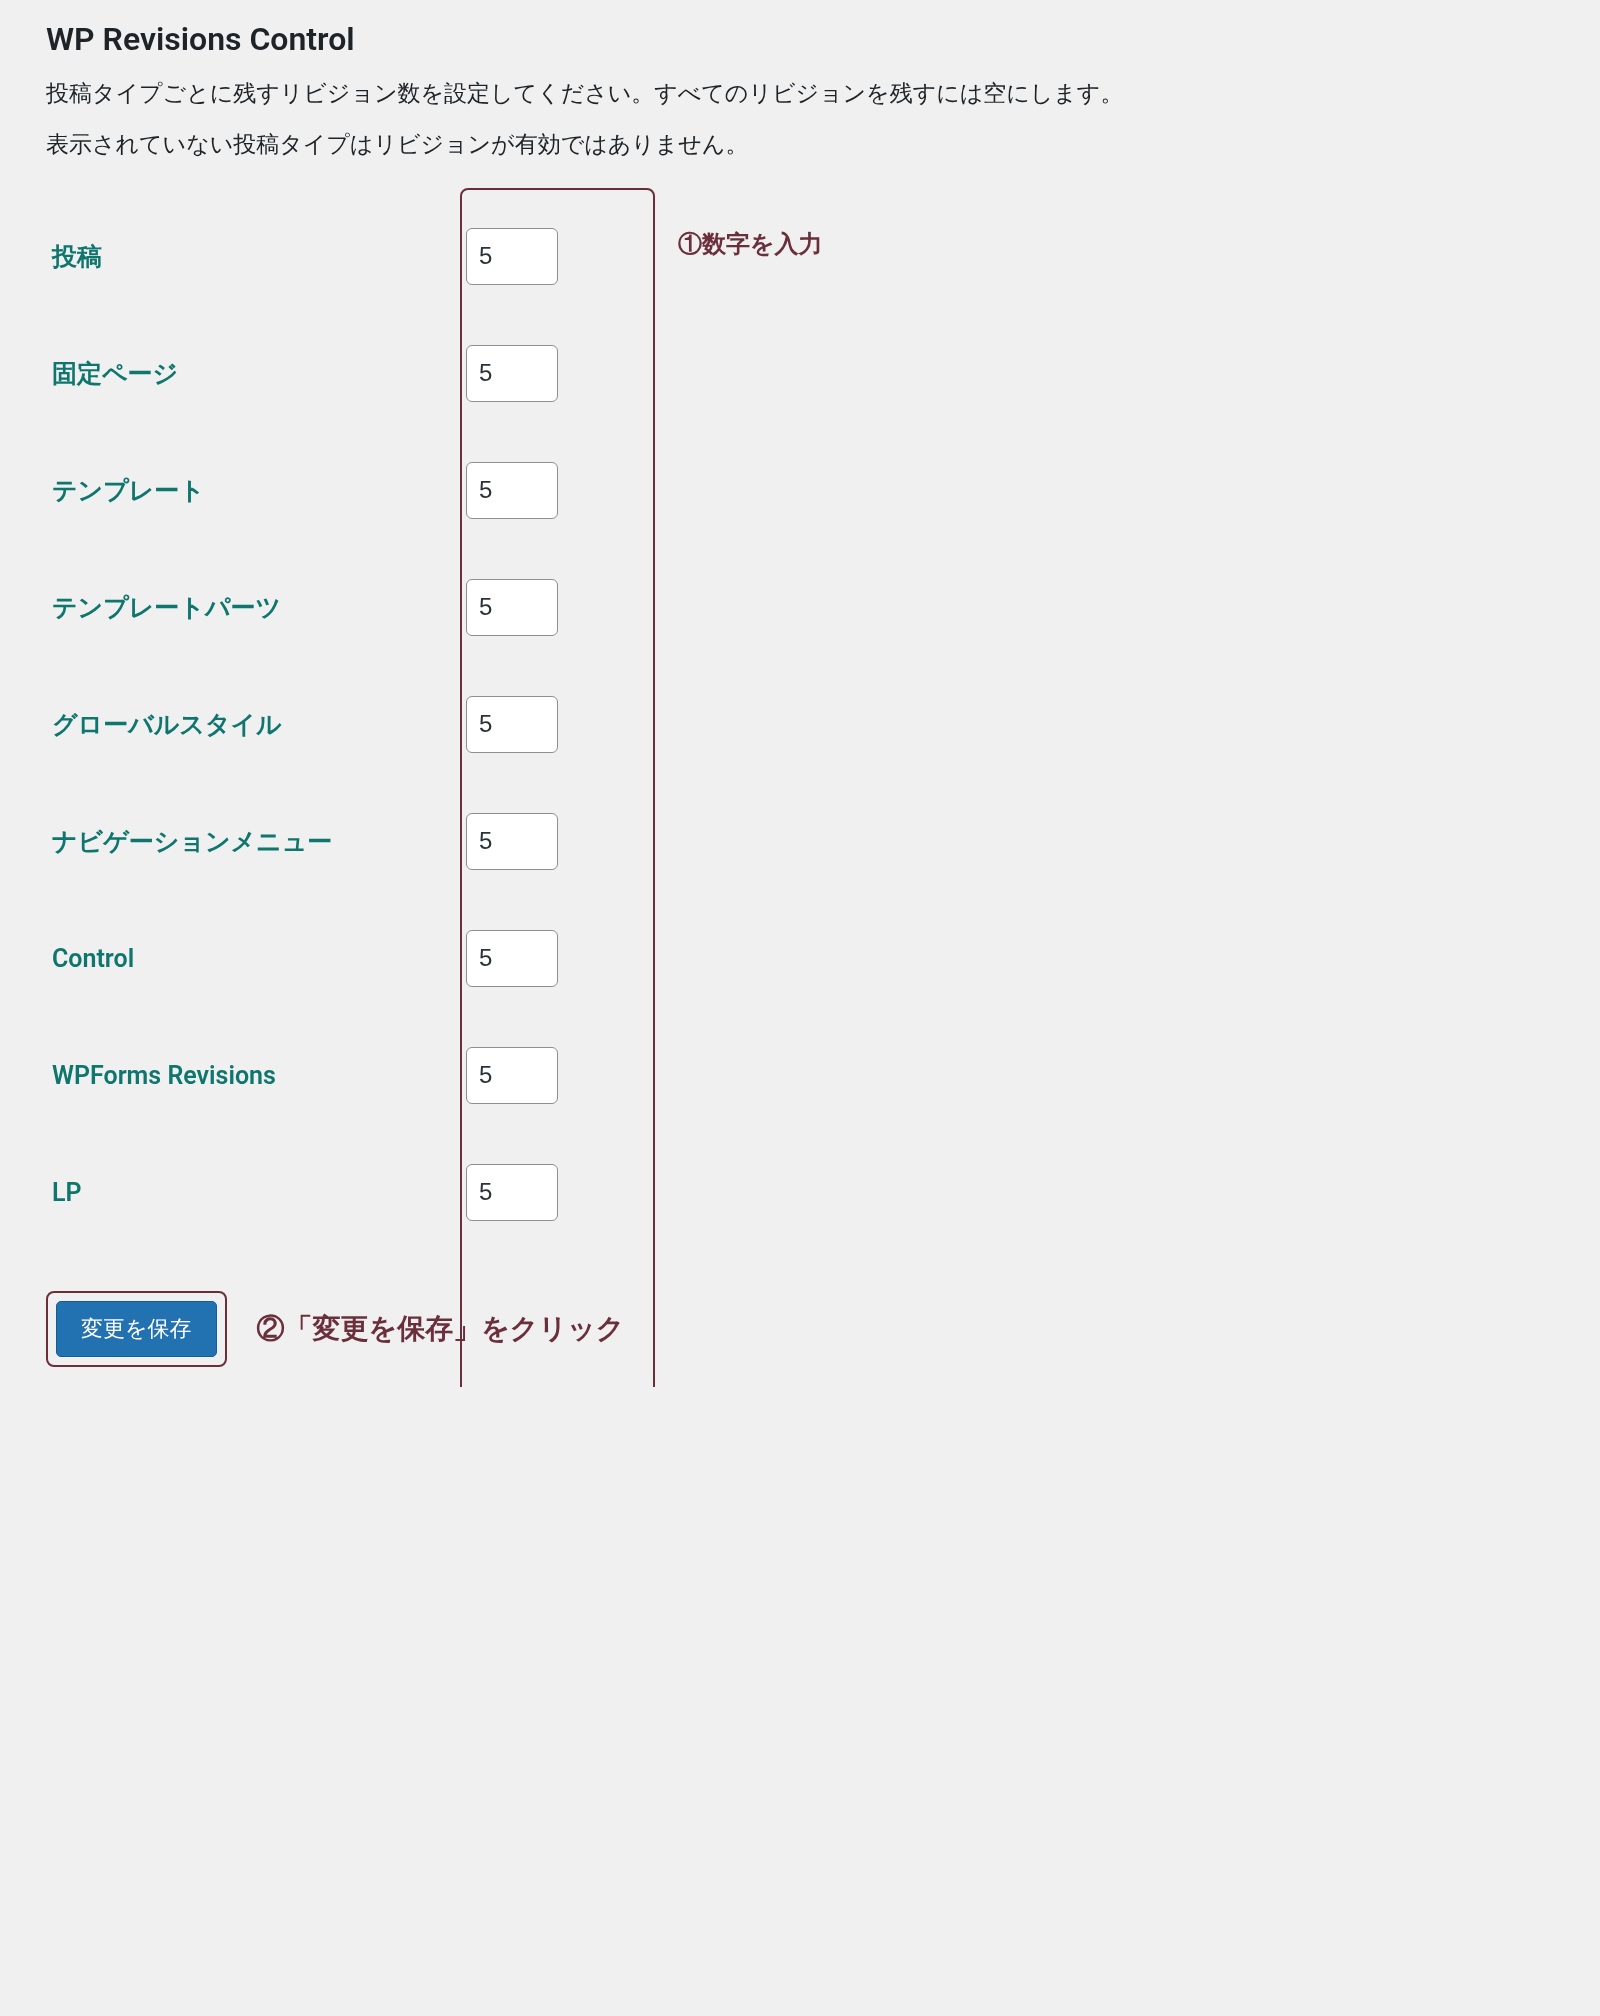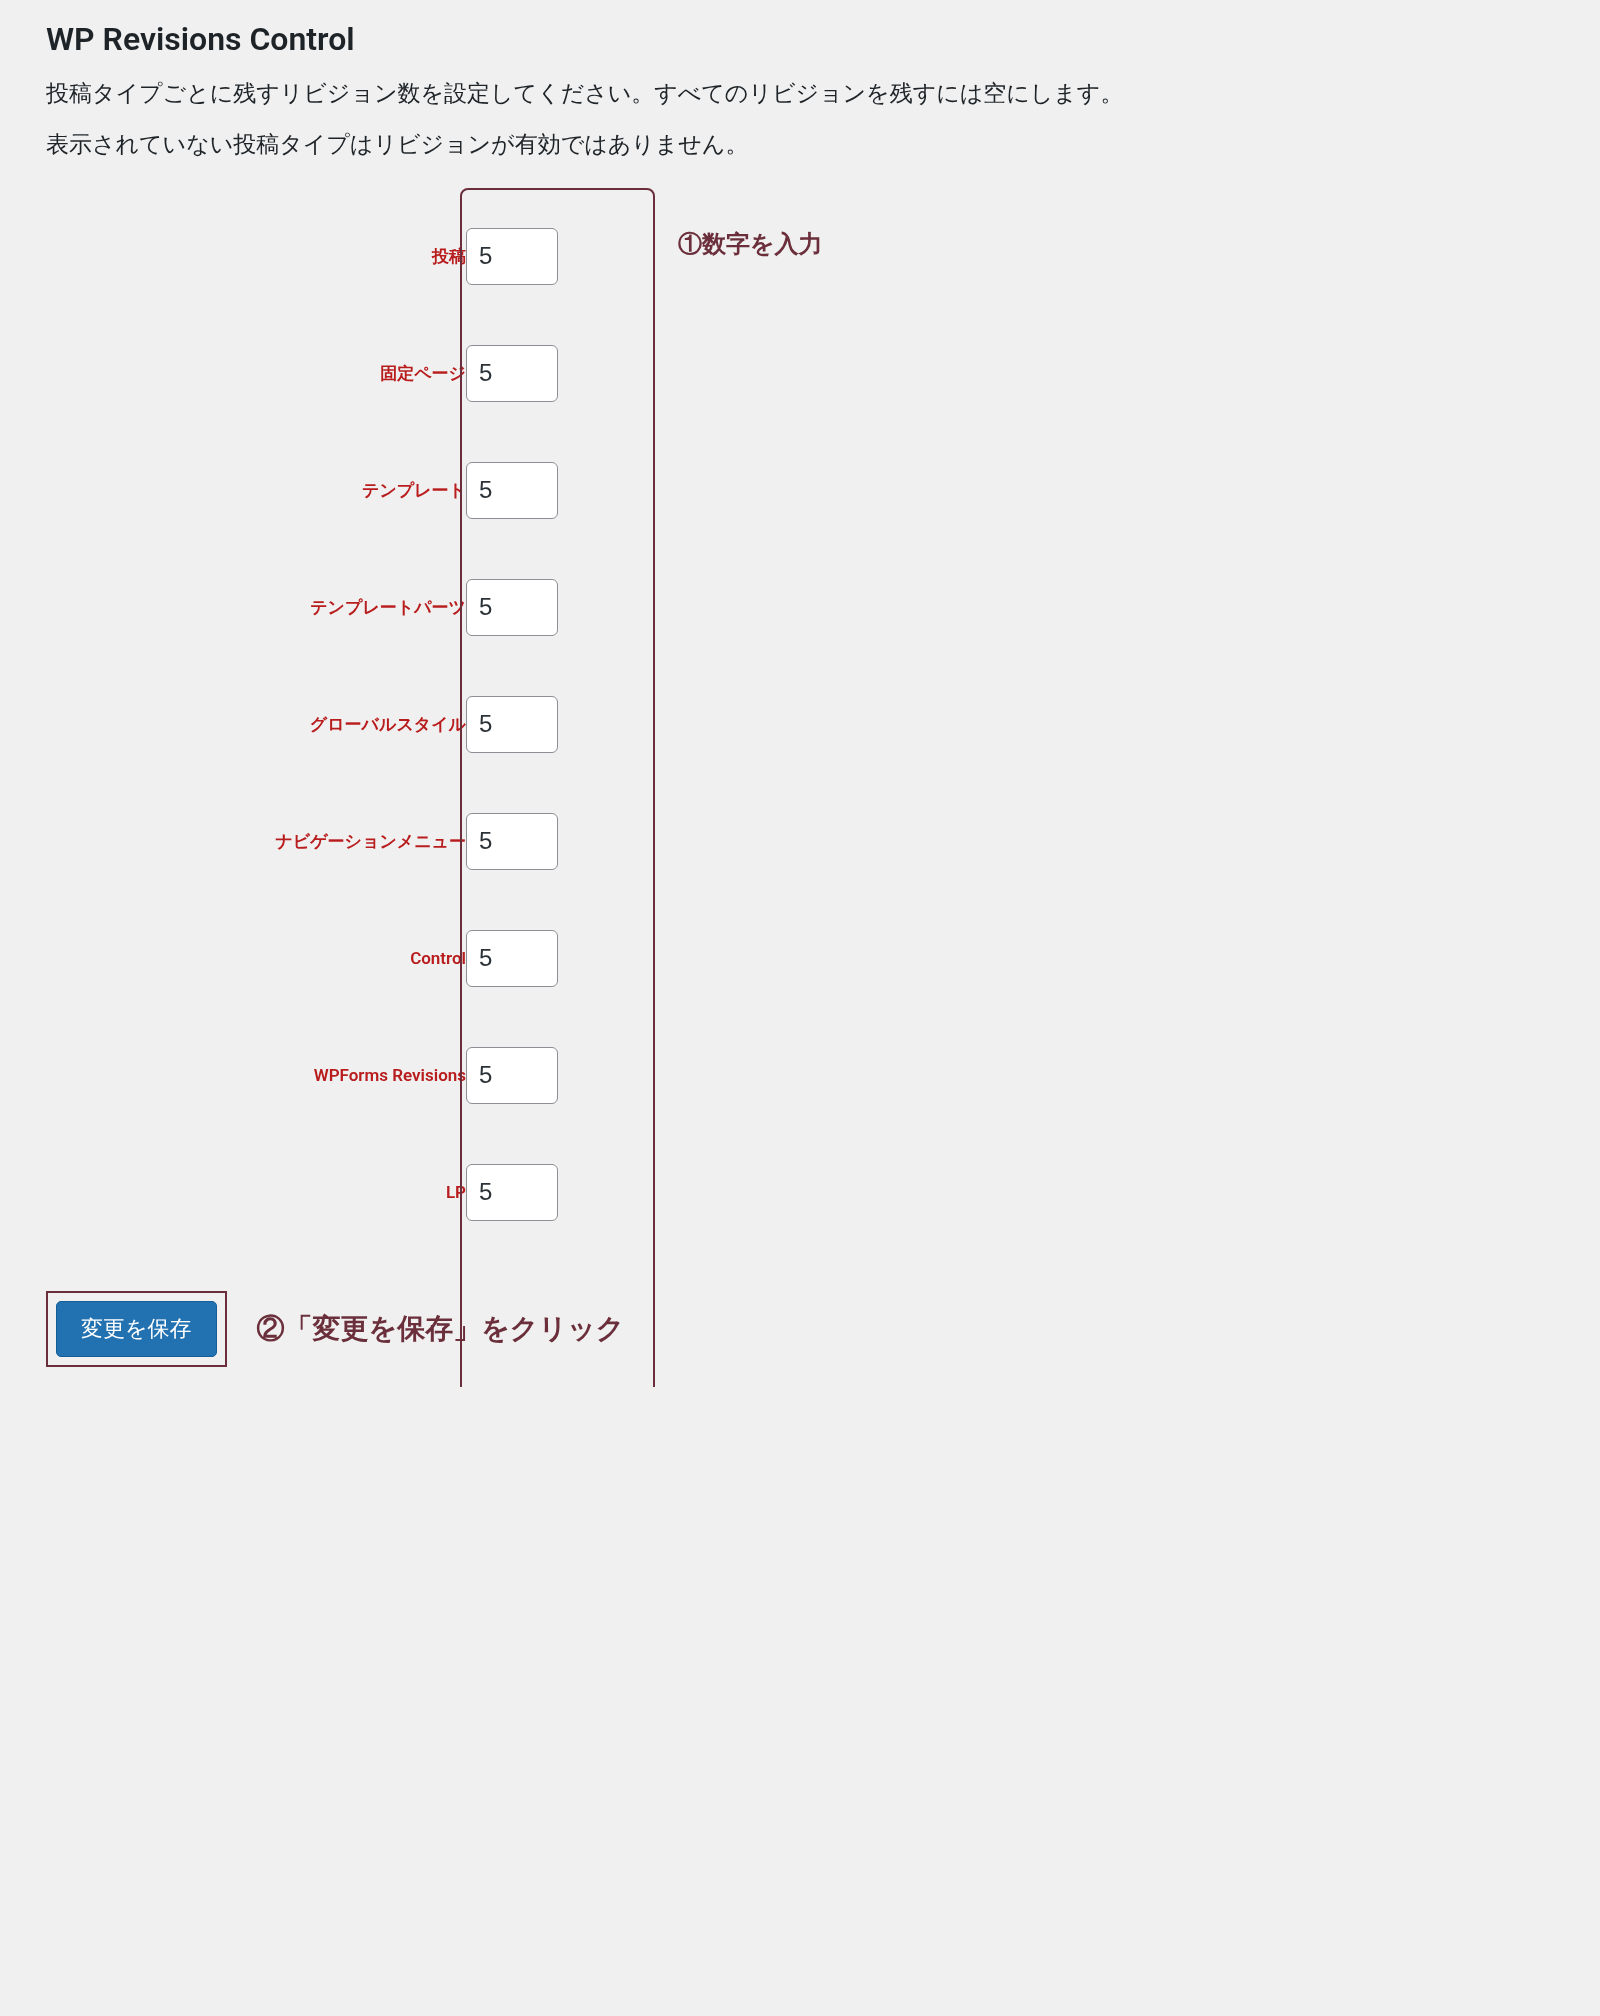--- a/index.html
+++ b/index.html
@@ -33,24 +33,24 @@
       margin-top: 34px;
     }
     .form-table {
       width: 100%;
       border-collapse: collapse;
     }
     .form-table tr {
       height: 117px;
     }
     .form-table th {
-      text-align: right;
-      font-size: 17px;
+      text-align: left;
+      font-size: 25px;
       font-weight: 600;
-      color: #b91c1c;
+      color: #0f766e;
       width: 420px;
       padding: 0 0 0 6px;
       vertical-align: middle;
     }
     .form-table td {
       padding: 0;
       vertical-align: middle;
     }
     input.small-text {
       width: 92px;
@@ -75,21 +75,21 @@
       color: #6a2f3a;
       white-space: nowrap;
     }
     .submit-area {
       margin-top: 40px;
       display: flex;
       align-items: center;
     }
     .submit-highlight {
       border: 2px solid #6a2f3a;
-      border-radius: 0;
+      border-radius: 8px;
       padding: 8px;
       display: inline-block;
     }
     .button-primary {
       background: #2271b1;
       border: 1px solid #135e96;
       color: #fff;
       font-size: 22px;
       padding: 12px 24px;
       border-radius: 5px;

